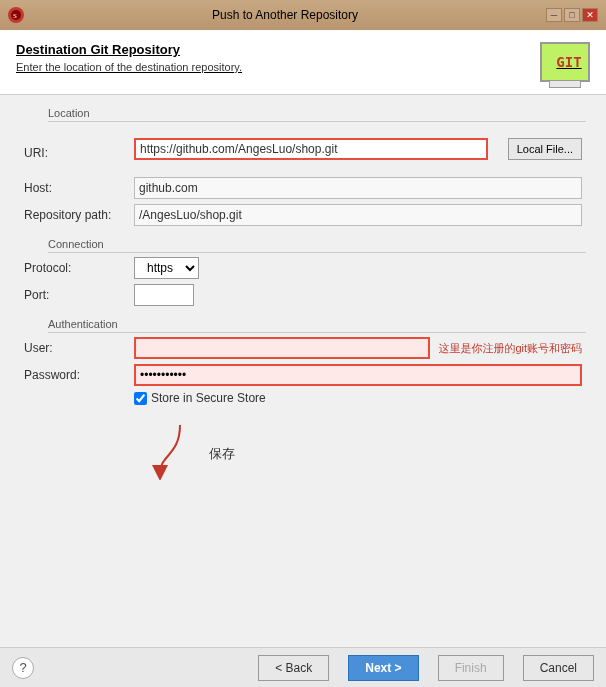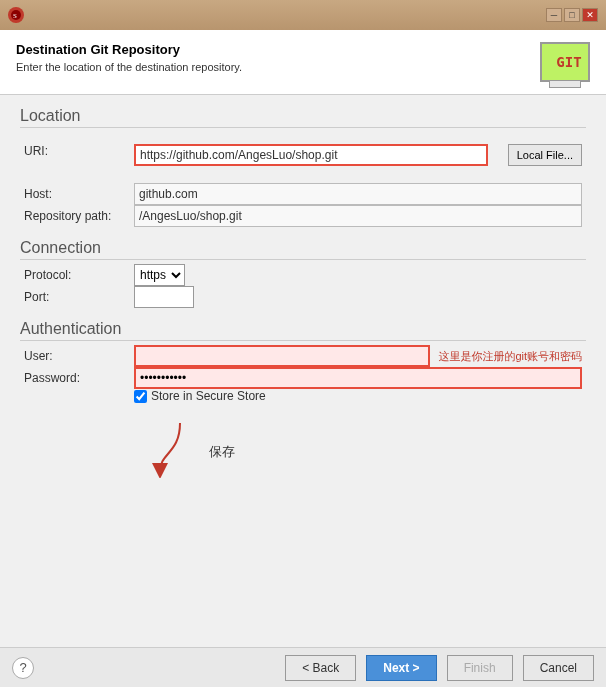--- a/index.html
+++ b/index.html
@@ -67,20 +67,21 @@
     }
 
     
     .header-section {
       background: white;
       padding: 12px 16px;
       border-bottom: 1px solid #ccc;
       display: flex;
       align-items: flex-start;
       justify-content: space-between;
+      text-decoration: underline;
     }
     .header-text h2 {
       font-size: 13px;
       font-weight: bold;
       color: #000;
       margin-bottom: 4px;
     }
     .header-text p {
       font-size: 11px;
       color: #333;
@@ -118,31 +119,33 @@
       flex: 1;
       padding: 10px 20px;
       overflow-y: auto;
     }
 
     .section-group {
       margin-bottom: 10px;
     }
 
     .section-label {
-      font-size: 16px;
+      font-size: 11px;
       color: #555;
       font-weight: normal;
       margin-bottom: 4px;
       padding: 2px 0;
       border-bottom: 1px solid #ccc;
+      margin-left: 28px;
     }
 
     .form-row {
       display: flex;
       align-items: center;
+      margin-bottom: 5px;
       padding: 0 4px;
     }
 
     .form-label {
       width: 110px;
       font-size: 12px;
       color: #333;
       flex-shrink: 0;
     }
 
@@ -164,21 +167,21 @@
       padding: 2px 8px;
       background: #e8e8e8;
       border: 1px solid #999;
       font-size: 11px;
       cursor: pointer;
       white-space: nowrap;
     }
 
     .uri-row {
       display: flex;
-      align-items: flex-start;
+      align-items: flex-end;
       margin-bottom: 5px;
       padding: 12px 4px;
     }
 
     .uri-input-wrap {
       flex: 1;
       display: flex;
     }
 
     .uri-input {
@@ -191,21 +194,21 @@
       color: #333;
       outline: none;
     }
 
     
     .protocol-select {
       height: 22px;
       border: 1px solid #999;
       background: white;
       font-size: 12px;
-      padding: 0 1px;
+      padding: 0 8px;
       margin-right: 4px;
     }
 
     .port-input {
       width: 60px;
       height: 22px;
       border: 1px solid #999;
       background: white;
       padding: 2px 4px;
       font-size: 12px;
@@ -301,21 +304,21 @@
       align-items: center;
       justify-content: center;
       font-size: 13px;
       color: #555;
       cursor: pointer;
       background: white;
     }
 
     .nav-buttons {
       display: flex;
-      gap: 10px;
+      gap: 19px;
       margin-left: 36px;
     }
 
     .nav-btn {
       height: 26px;
       padding: 0 16px;
       font-size: 12px;
       cursor: pointer;
       border: 1px solid #999;
       background: #e8e8e8;
@@ -335,20 +338,21 @@
 </head>
 <body>
 
 <div class="title-bar">
   <div class="title-bar-icon">
     <svg width="12" height="12" viewBox="0 0 12 12">
       <circle cx="6" cy="6" r="5" fill="#8B0000"></circle>
       <text x="3" y="9" font-size="7" fill="white" font-family="serif">S</text>
     </svg>
   </div>
+  <span class="title-bar-title">Push to Another Repository</span>
   <div class="title-bar-controls">
     <div class="title-btn">─</div>
     <div class="title-btn">□</div>
     <div class="title-btn close">✕</div>
   </div>
 </div>
 
 <div class="main-content">
 
   <div class="header-section">

